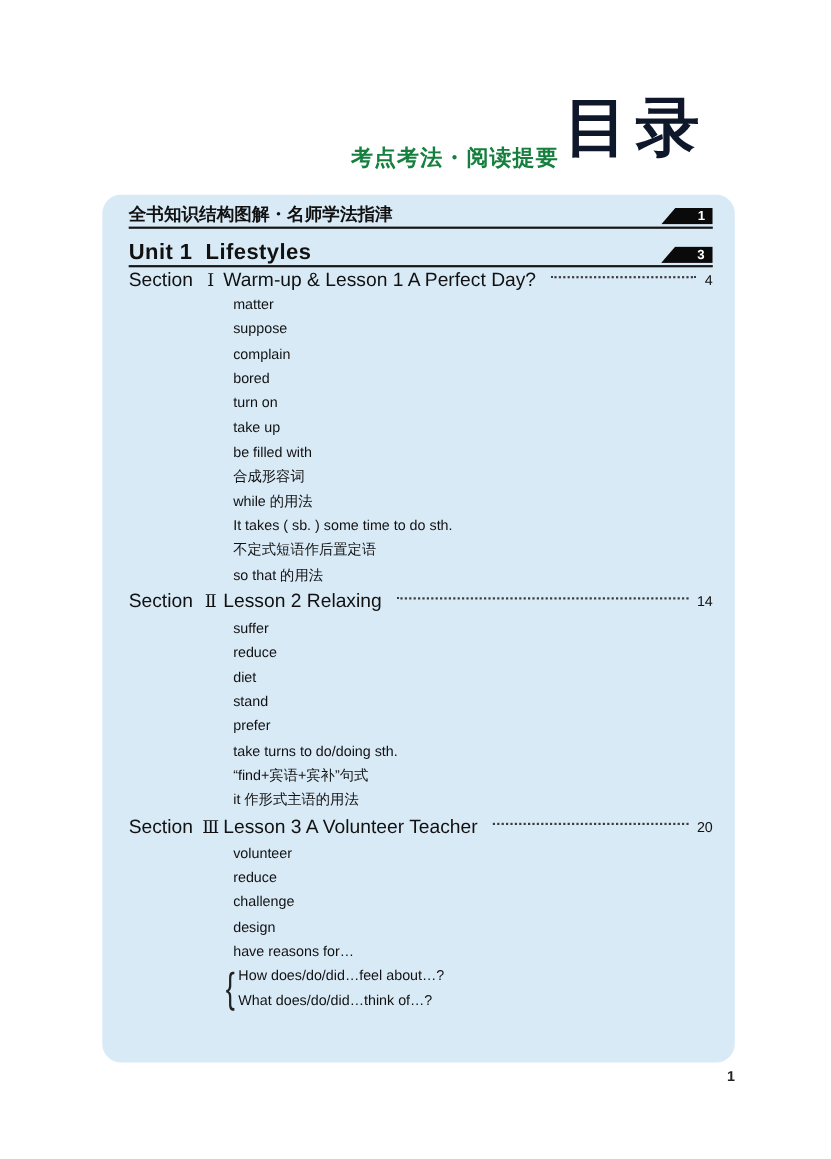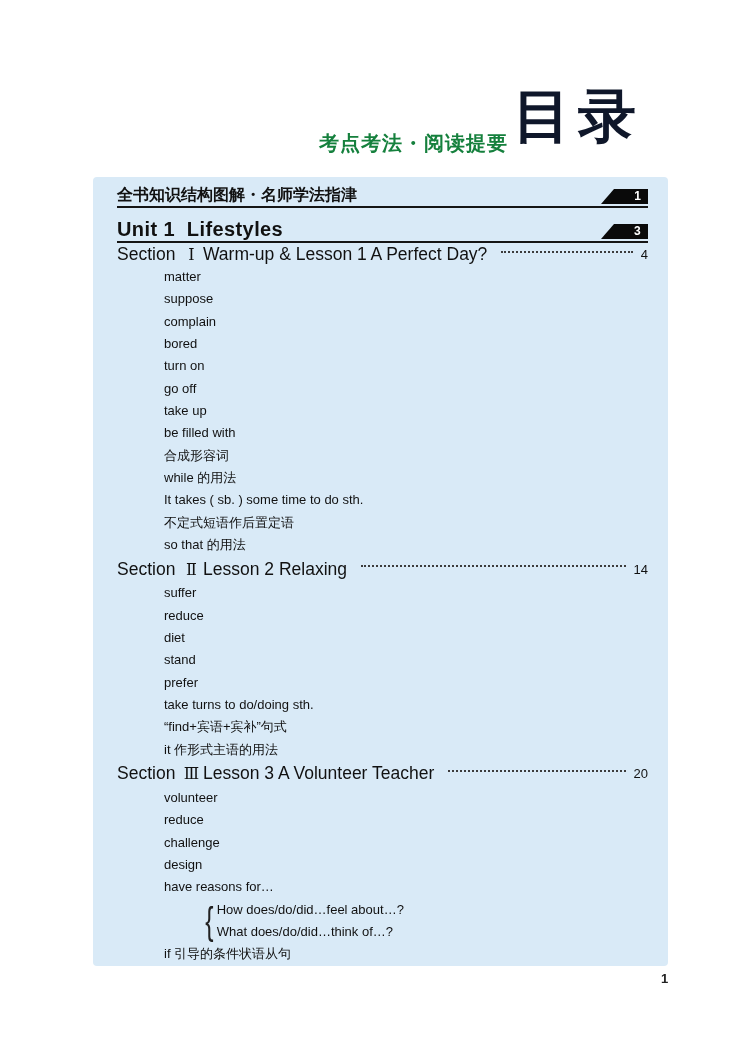--- a/index.html
+++ b/index.html
@@ -32,21 +32,21 @@
     color: #0f172a;
     white-space: pre;
   }
 
   
   .toc-box {
     position: absolute;
     left: 93px; top: 177px;
     width: 575px; height: 789px;
     background: #d9eaf7;
-    border-radius: 4px;
+    border-radius: 17px;
     padding: 9px 20px 0 24px;
     overflow: hidden;
   }
 
   
   .rule-row {
     display: flex;
     align-items: flex-end;
     justify-content: space-between;
     border-bottom: 2px solid #151515;
@@ -84,21 +84,21 @@
     height: 2px;
     align-self: center;
     border-bottom: 2px dotted #3c3c3c;
     margin: 0 8px 0 14px;
     transform: translateY(-3px);
   }
   .sec-page { font-size: 13px; }
 
   
   .vocab {
-    margin-left: 47px;
+    margin-left: 95px;
     height: 22.33px;
     line-height: 22.33px;
     font-size: 13px;
     white-space: pre;
   }
 
   
   .brace-group {
     display: flex;
     align-items: center;
@@ -144,21 +144,20 @@
       <div class="rule-row unit">
         <div class="rule-label">Unit 1  Lifestyles</div>
         <div class="badge">3</div>
       </div>
       <div class="section-row"><div class="sec-word">Section</div><div class="sec-num">Ⅰ</div><div class="sec-title">Warm-up &amp; Lesson 1 A Perfect Day?</div><div class="leader"></div><div class="sec-page">4</div></div>
       <div class="vocab">matter</div>
       <div class="vocab">suppose</div>
       <div class="vocab">complain</div>
       <div class="vocab">bored</div>
       <div class="vocab">turn on</div>
-      <div class="vocab">go off</div>
       <div class="vocab">take up</div>
       <div class="vocab">be filled with</div>
       <div class="vocab">合成形容词</div>
       <div class="vocab">while 的用法</div>
       <div class="vocab">It takes ( sb. ) some time to do sth.</div>
       <div class="vocab">不定式短语作后置定语</div>
       <div class="vocab">so that 的用法</div>
       <div class="section-row"><div class="sec-word">Section</div><div class="sec-num">Ⅱ</div><div class="sec-title">Lesson 2 Relaxing</div><div class="leader"></div><div class="sec-page">14</div></div>
       <div class="vocab">suffer</div>
       <div class="vocab">reduce</div>
@@ -174,17 +173,16 @@
       <div class="vocab">challenge</div>
       <div class="vocab">design</div>
       <div class="vocab">have reasons for…</div>
       <div class="brace-group">
         <div class="brace">{</div>
         <div class="brace-lines">
           <div class="bl">How does/do/did…feel about…?</div>
           <div class="bl">What does/do/did…think of…?</div>
         </div>
       </div>
-      <div class="vocab">if 引导的条件状语从句</div>
     </div>
 </div>
 
 <div class="footer-num">1</div>
 
 </body></html>

